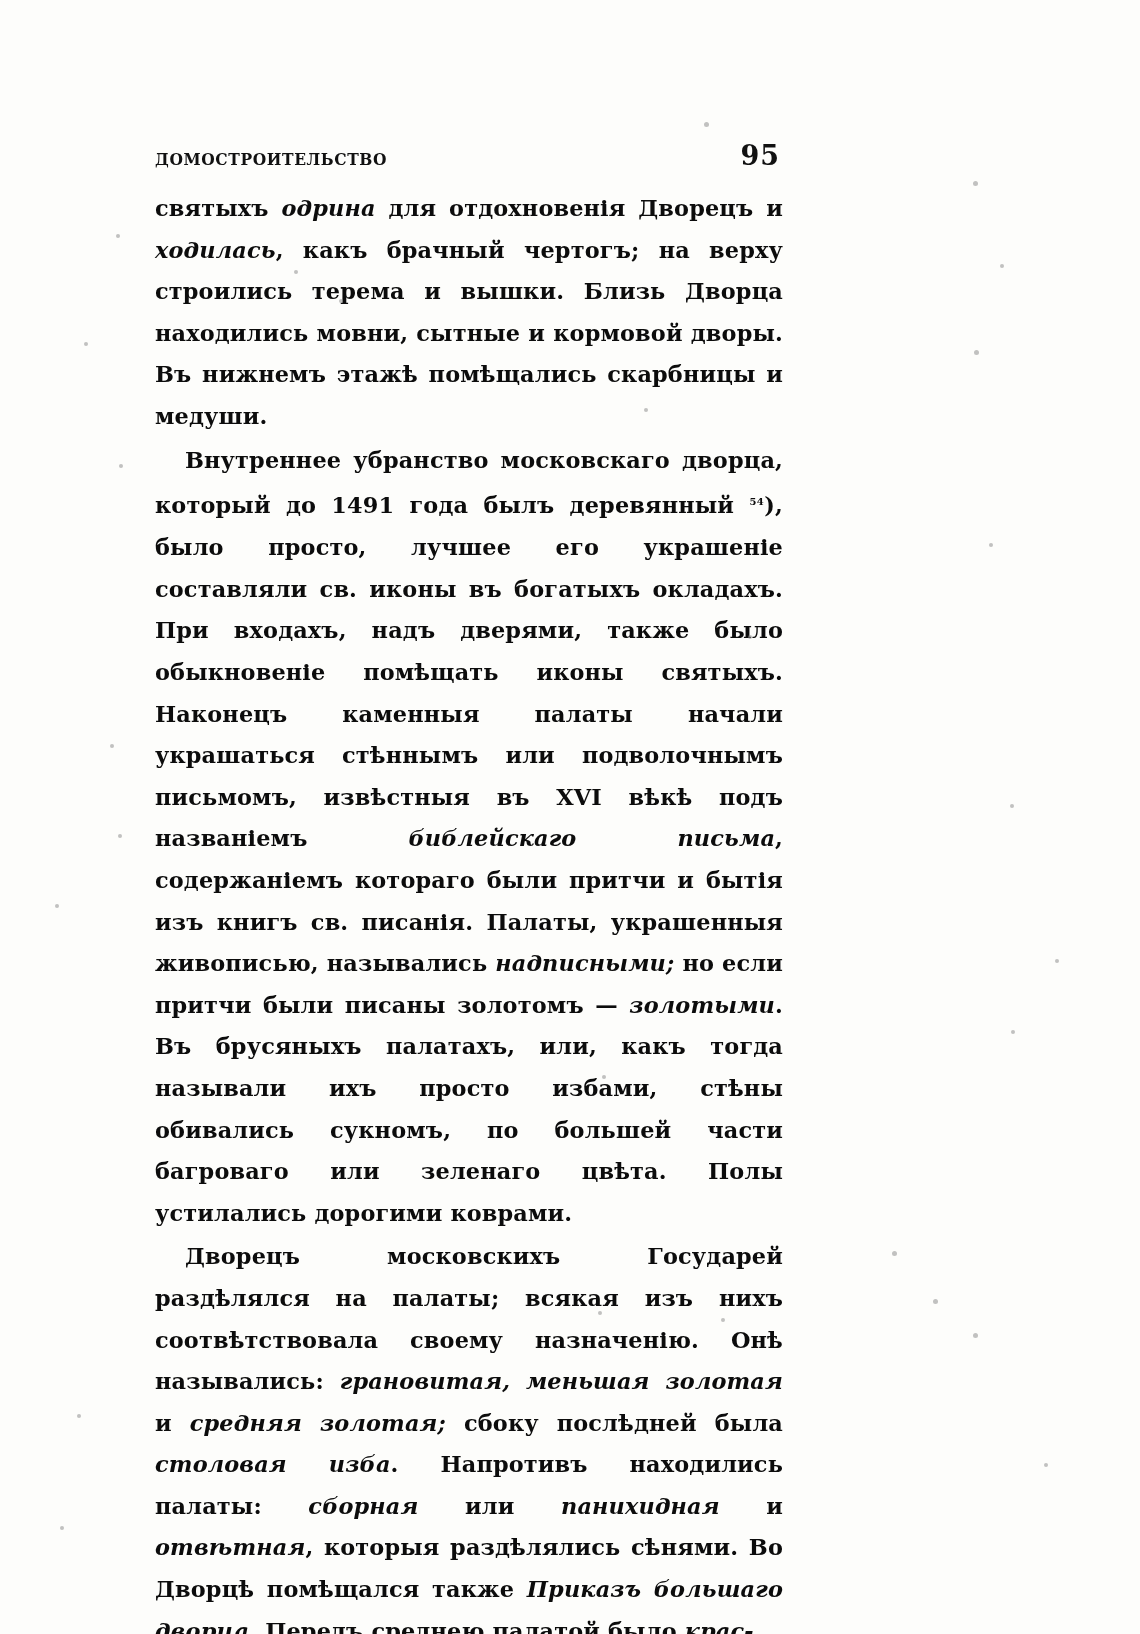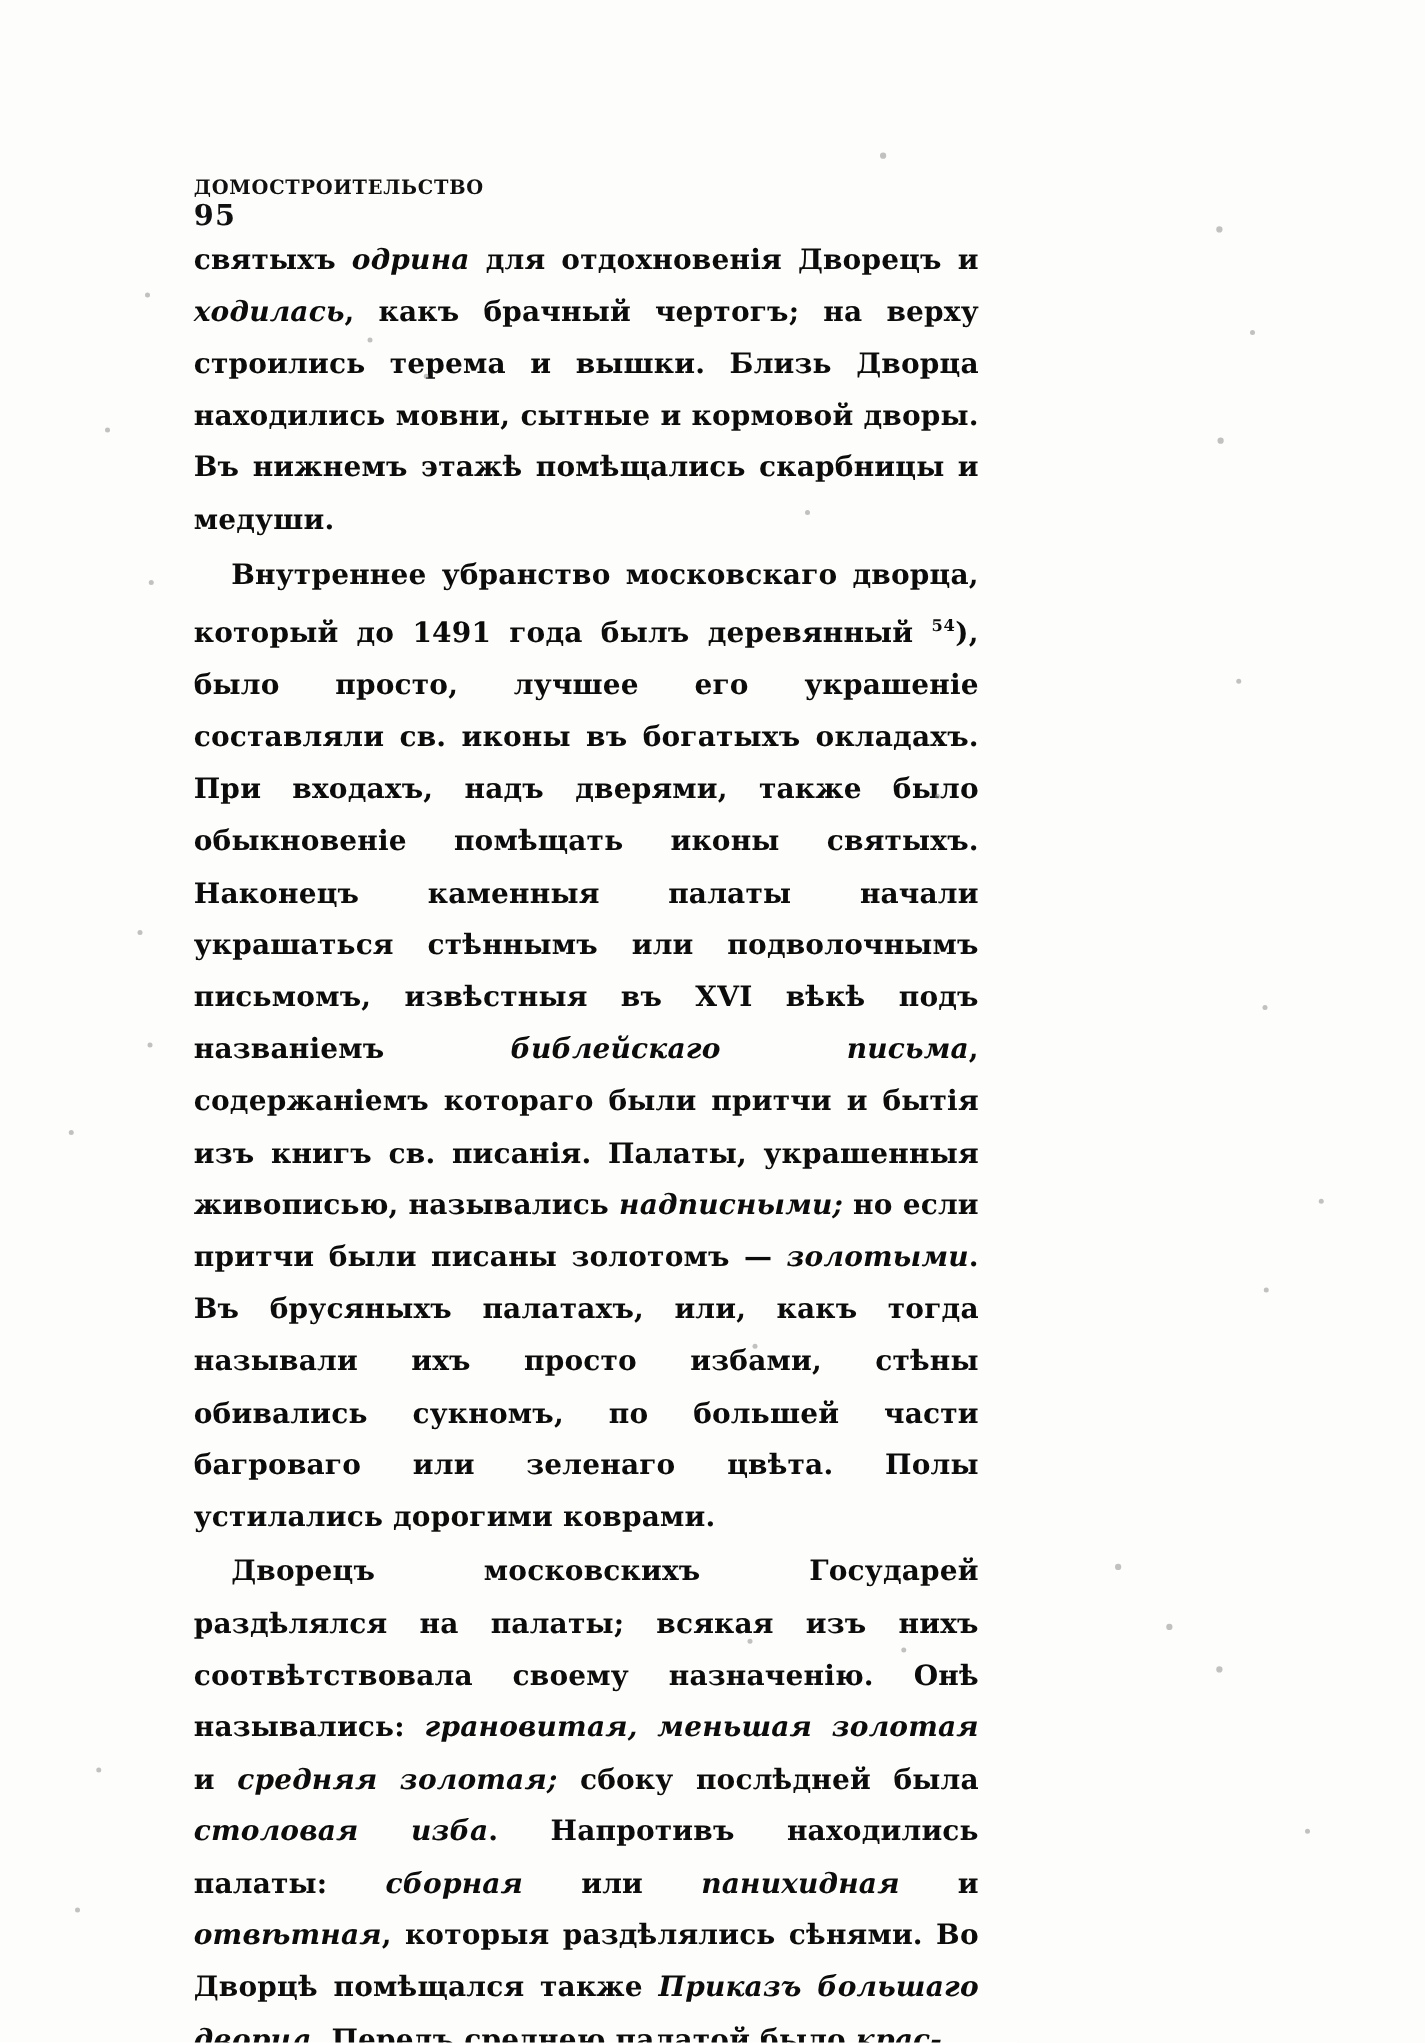--- a/index.html
+++ b/index.html
@@ -30,34 +30,33 @@
     opacity: .55;
   }
   .header {
     position: absolute;
     left: 155px;
     top: 140px;
     width: 625px;
     display: flex;
     align-items: baseline;
     justify-content: space-between;
-    flex-direction: column;
   }
   .running-title {
     font-family: "DejaVu Serif", serif;
     font-size: 15.5px;
     letter-spacing: .6px;
     font-weight: 700;
     color: #111;
     text-transform: uppercase;
     transform: scaleY(1.02);
   }
   .folio {
     font-family: "DejaVu Serif", serif;
-    font-size: 23px;
+    font-size: 27px;
     font-weight: 700;
     color: #111;
     letter-spacing: 1px;
   }
   .body-col {
     position: absolute;
     left: 155px;
     top: 188px;
     width: 628px;
   }
@@ -77,21 +76,21 @@
     margin-top: 2px;
   }
   p.indent {
     text-indent: 30px;
   }
   .it {
     font-style: italic;
     font-weight: 700;
   }
   .sup {
-    font-size: 13px;
+    font-size: 10px;
     vertical-align: super;
     letter-spacing: .5px;
   }
   
 </style>
 </head>
 <body>
 
 <div class="page">
 

